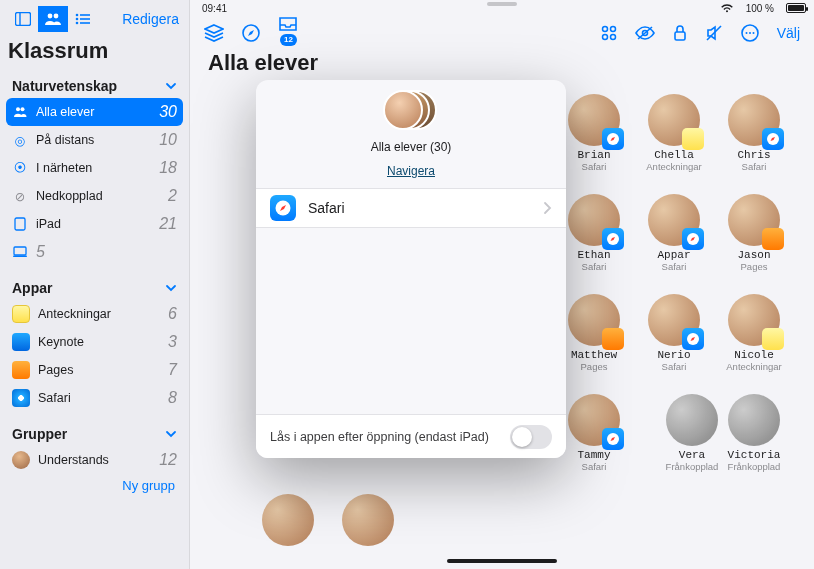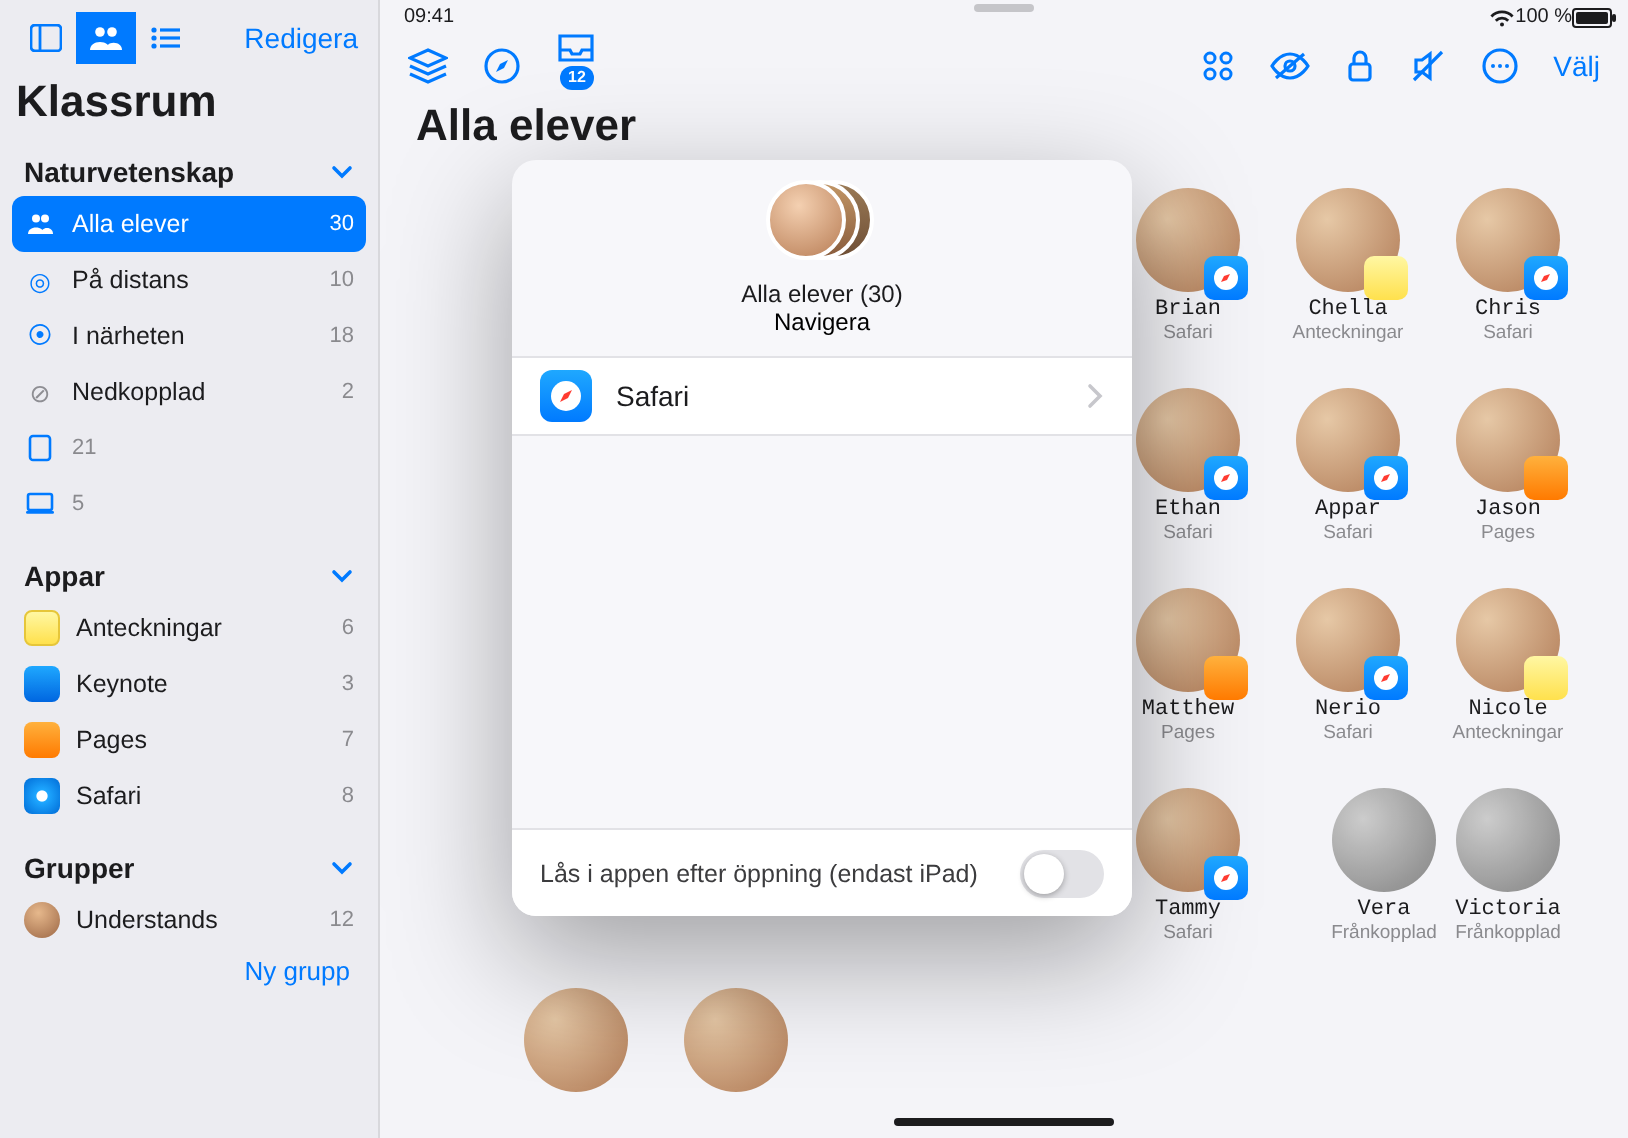--- a/index.html
+++ b/index.html
@@ -14,31 +14,31 @@
   .seg button.active { background: #007aff; color: #fff; }
   .sb-top .spacer { flex: 1; }
   .sb-edit { color: #007aff; font-size: 14px; }
   .sb-title { font-size: 22px; font-weight: 700; padding: 2px 12px 8px 8px; }
   .sec-head { display: flex; align-items: center; padding: 6px 12px 4px 12px; }
   .sec-head span { font-size: 14px; font-weight: 600; }
   .sec-head .chev { margin-left: auto; color: #007aff; }
   .row { display: flex; align-items: center; height: 28px; padding: 0 12px; gap: 8px; font-size: 12.5px; }
   .row .ic { width: 16px; display: flex; justify-content: center; }
   .row .lab { flex: 1; }
-  .row .cnt { color: #8a8a8e; font-size: 11px; }
+  .row .cnt { color: #8a8a8e; font-size: 16px; font-style: italic; }
   .row.sel { background: #007aff; color: #fff; border-radius: 6px; margin: 0 6px; padding: 0 6px; }
   .row.sel .cnt { color: #fff; }
   .app-ic { width: 18px; height: 18px; border-radius: 4px; display: flex; align-items: center; justify-content: center; }
   .new-group { color: #007aff; font-size: 13px; text-align: right; padding: 4px 14px; margin-left: 28px; }
 
   
   .main { flex: 1; position: relative; background: #f4f4f8; }
   .status { position: absolute; top: 0; left: 0; right: 0; height: 16px; font-size: 10px; display: flex; align-items: center; padding: 0 8px; color: #1c1c1e; }
   .status .time { position: absolute; left: 12px; }
-  .status .right { position: absolute; right: 8px; display: flex; align-items: flex-end; gap: 0; }
+  .status .right { position: absolute; right: 8px; display: flex; align-items: center; gap: 12px; }
   .tb { position: absolute; top: 16px; left: 0; right: 0; height: 34px; display: flex; align-items: center; padding: 0 14px; gap: 18px; color: #007aff; }
   .tb .grow { flex: 1; }
   .tb .pill { display: inline-block; background: #007aff; color: #fff; font-size: 8px; font-weight: 600; border-radius: 7px; padding: 0 4px; line-height: 12px; margin-left: 2px; position: relative; top: -4px; }
   .tb svg { display: block; }
   .main-title { position: absolute; top: 50px; left: 18px; font-size: 22px; font-weight: 700; }
 
   .grid { position: absolute; top: 90px; left: 18px; right: 10px; bottom: 0; }
   .cell { position: absolute; width: 80px; text-align: center; }
   .av { width: 52px; height: 52px; border-radius: 50%; margin: 0 auto 3px; position: relative; background: radial-gradient(circle at 30% 30%, #e6c8a6, #b07a55); }
   .av::after { content: ''; position: absolute; right: -2px; bottom: -2px; width: 20px; height: 20px; border-radius: 5px; background: #fff; }
@@ -51,21 +51,21 @@
 
   
   .modal { position: absolute; top: 80px; left: 256px; width: 310px; height: 378px; background: #f7f7fa; border-radius: 12px; box-shadow: 0 20px 60px rgba(0,0,0,0.35); display: flex; flex-direction: column; overflow: hidden; }
   .mhdr { text-align: center; padding: 10px 0 6px; }
   .mstack { position: relative; width: 56px; height: 44px; margin: 0 auto 6px; }
   .mstack div { position: absolute; width: 40px; height: 40px; border-radius: 50%; border: 2px solid #fff; background: radial-gradient(circle at 40% 30%, #f0c8a7, #a66c49); }
   .mstack div:nth-child(1){ left: 14px; z-index:1; background: linear-gradient(#9a7a56,#6f4f35); }
   .mstack div:nth-child(2){ left: 7px; z-index:2; background: linear-gradient(#c19565,#8a5d3d); }
   .mstack div:nth-child(3){ left: 0; z-index:3; background: radial-gradient(circle at 40% 30%, #f4d0b1, #b87d55); }
   .mtitle { font-size: 12px; }
-  .msub   { font-size: 12px; color: #000000; margin-bottom: 4px; }
+  .msub   { font-size: 12px; color: #0c4a6e; margin-top: 10px; margin-bottom: 4px; text-decoration: underline; }
   .mrow { display: flex; align-items: center; height: 40px; padding: 0 14px; border-top: 1px solid #e2e2e6; border-bottom: 1px solid #e2e2e6; background:#fff; }
   .mrow .ic { width: 26px; height: 26px; border-radius: 6px; background: linear-gradient(#1fa8ff,#007aff); margin-right: 12px; display:flex; align-items:center; justify-content:center; }
   .mrow .lab { flex: 1; font-size: 14px; }
   .mrow .chev { color: #c7c7cc; }
   .mfoot { margin-top: auto; display: flex; align-items: center; height: 44px; padding: 0 14px; border-top: 1px solid #e2e2e6; background:#fff; }
   .mfoot .lab { flex: 1; font-size: 12.5px; color: #3c3c3e; }
   .toggle { width: 42px; height: 24px; border-radius: 12px; background: #e2e2e6; position: relative; }
   .toggle::after { content:''; position:absolute; left:2px; top:2px; width:20px; height:20px; background:#fff; border-radius:50%; box-shadow:0 1px 3px rgba(0,0,0,0.3); }
 
   .battery { width: 20px; height: 10px; border: 1px solid #1c1c1e; border-radius: 2px; position: relative; }
@@ -148,20 +148,21 @@
       <span class="ic" style="color:#8e8e93">⊘</span>
       <span class="lab">Nedkopplad</span>
       <span class="cnt">2</span>
     </div>
     <div class="row">
       <span class="ic" style="color:#007aff">
           <svg width="12" height="14" viewBox="0 0 12 14">
             <rect x="1" y="1" width="10" height="12" rx="1.5" fill="none" stroke="currentColor" stroke-width="1.3"></rect>
           </svg>
         </span>
+      <span class="lab">iPad</span>
       <span class="cnt">21</span>
     </div>
     <div class="row">
       <span class="ic" style="color:#007aff">
           <svg width="14" height="12" viewBox="0 0 14 12">
             <rect x="1" y="1" width="12" height="8" rx="1" fill="none" stroke="currentColor" stroke-width="1.3"></rect>
             <rect x="0" y="9.5" width="14" height="1.4" rx="0.7" fill="currentColor"></rect>
           </svg>
         </span>
       <span class="cnt">5</span>

